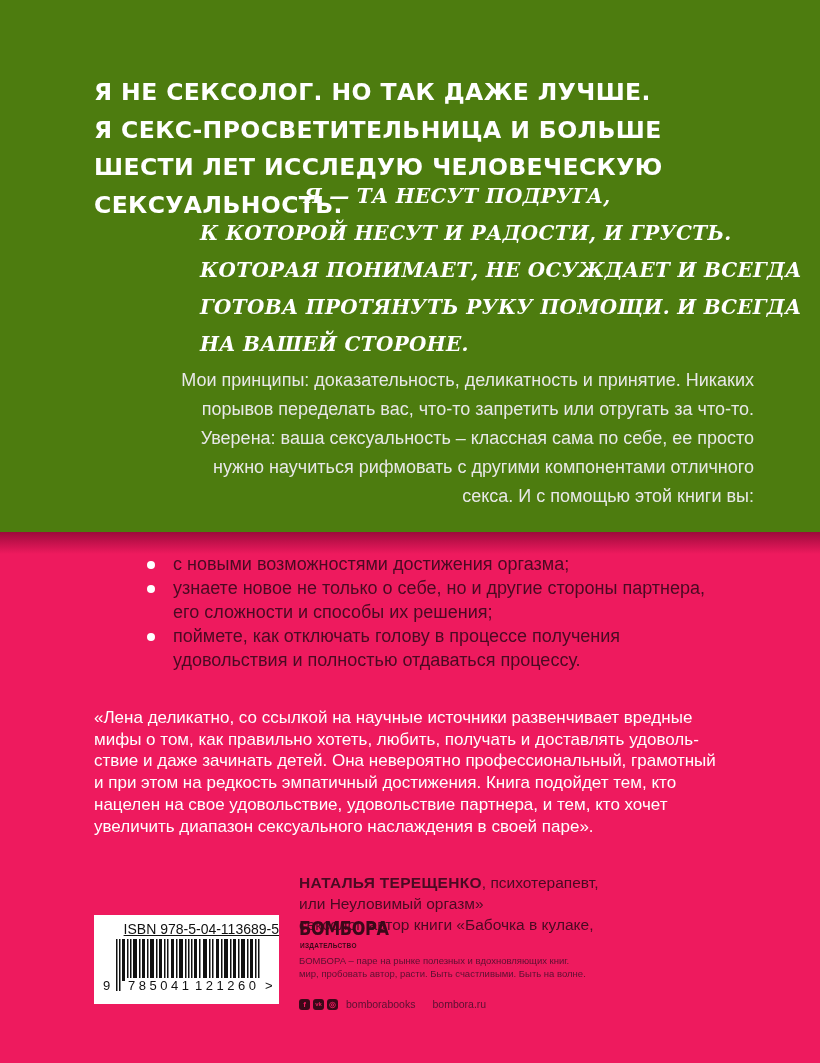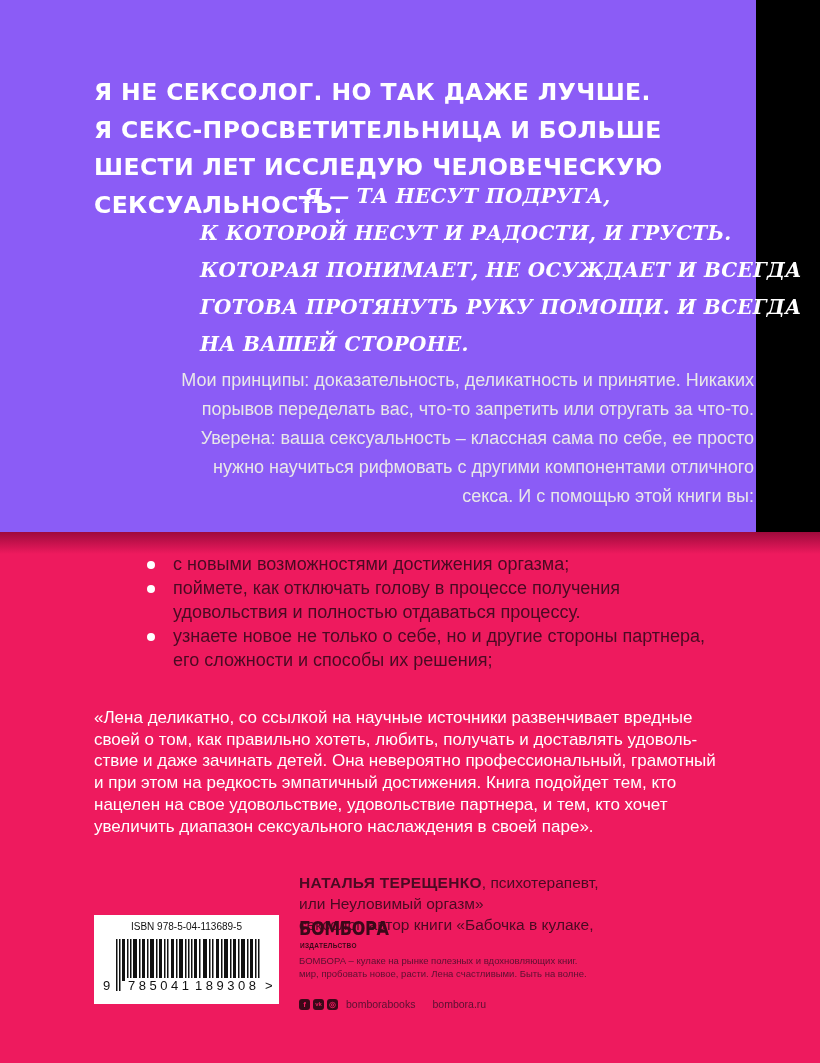--- a/index.html
+++ b/index.html
@@ -1,21 +1,21 @@
 <!DOCTYPE html>
 <html><head>
   <meta charset="utf-8">
   <style>
     * { margin: 0; padding: 0; box-sizing: border-box; }
     html, body { width: 820px; height: 1063px; overflow: hidden; background: #000; }
     body { position: relative; font-family: "Liberation Sans", sans-serif; }
 
     .top {
-      position: absolute; left: 0; top: 0; width: 756px; height: 532px;
-      background: #8b5cf6;
+      position: absolute; left: 0; top: 0; width: 820px; height: 532px;
+      background: #4d7c0f;
     }
     .bottom {
       position: absolute; left: 0; top: 532px; width: 820px; height: 531px;
       background: #ee1a5e;
     }
     .bottom::before {
       content: ""; position: absolute; left: 0; top: 0; width: 100%; height: 22px;
       background: linear-gradient(to bottom, #9e0a3c 0%, rgba(238,26,94,0) 100%);
     }
 
@@ -65,22 +65,22 @@
       color: #4a0a22; font-size: 15.5px; line-height: 21px;
     }
     .credit div { white-space: nowrap; }
     .credit .name { font-weight: bold; letter-spacing: 0.3px; }
 
     .isbn-box {
       position: absolute; left: 94px; top: 915px; width: 185px; height: 89px;
       background: #fff;
     }
     .isbn-text {
-      position: absolute; left: 0; top: 6px; width: 100%; text-align: center;
-      font-size: 10px; color: #111;
+      position: absolute; left: 0; top: 6px; width: 100%; text-align: right;
+      font-size: 14px; color: #111; text-decoration: underline;
     }
     .barcode {
       position: absolute; left: 22px; top: 24px; width: 146px; height: 52px;
     }
     .barcode-digits {
       position: absolute; left: 0; top: 63px; width: 185px; height: 20px;
       font-size: 13px; color: #111;
     }
     .barcode-digits span { position: absolute; top: 0; background: #fff; padding: 0 1px; }
 
@@ -140,33 +140,33 @@
 
 <div class="bottom"></div>
 
 <ul class="bullets">
   <li>
     <span class="dot"></span>
     <div>с новыми возможностями достижения оргазма;</div>
   </li>
   <li>
     <span class="dot"></span>
+    <div>узнаете новое не только о себе, но и другие стороны партнера,</div>
+    <div>его сложности и способы их решения;</div>
+  </li>
+  <li>
+    <span class="dot"></span>
     <div>поймете, как отключать голову в процессе получения</div>
     <div>удовольствия и полностью отдаваться процессу.</div>
   </li>
-  <li>
-    <span class="dot"></span>
-    <div>узнаете новое не только о себе, но и другие стороны партнера,</div>
-    <div>его сложности и способы их решения;</div>
-  </li>
 </ul>
 
 <div class="review">
   <div>«Лена деликатно, со ссылкой на научные источники развенчивает вредные</div>
-  <div>своей о том, как правильно хотеть, любить, получать и доставлять удоволь-</div>
+  <div>мифы о том, как правильно хотеть, любить, получать и доставлять удоволь-</div>
   <div>ствие и даже зачинать детей. Она невероятно профессиональный, грамотный</div>
   <div>и при этом на редкость эмпатичный достижения. Книга подойдет тем, кто</div>
   <div>нацелен на свое удовольствие, удовольствие партнера, и тем, кто хочет</div>
   <div>увеличить диапазон сексуального наслаждения в своей паре».</div>
 </div>
 
 <div class="credit">
   <div><span class="name">НАТАЛЬЯ ТЕРЕЩЕНКО</span><span>, психотерапевт,</span></div>
   <div>или Неуловимый оргазм»</div>
   <div>сексолог, автор книги «Бабочка в кулаке,</div>
@@ -210,31 +210,31 @@
         <rect x="125" y="0" width="4" height="42"></rect>
       <rect x="131" y="0" width="1.5" height="42"></rect>
         <rect x="134" y="0" width="3" height="42"></rect>
       <rect x="139" y="0" width="1.5" height="52"></rect>
         <rect x="142" y="0" width="1.5" height="52"></rect>
     </g>
   </svg>
   <div class="barcode-digits">
     <span style="left:8px">9</span>
     <span style="left:33px; letter-spacing:3.5px">785041</span>
-    <span style="left:100px; letter-spacing:3.5px">189308</span>
+    <span style="left:100px; letter-spacing:3.5px">121260</span>
     <span style="left:170px">&gt;</span>
   </div>
 </div>
 
 <div class="logo">БОМБОРА</div>
 <div class="logo-sub">ИЗДАТЕЛЬСТВО</div>
 
 <div class="publisher-blurb">
-  <div>БОМБОРА – кулаке на рынке полезных и вдохновляющих книг.</div>
-  <div>мир, пробовать новое, расти. Лена счастливыми. Быть на волне.</div>
+  <div>БОМБОРА – паре на рынке полезных и вдохновляющих книг.</div>
+  <div>мир, пробовать автор, расти. Быть счастливыми. Быть на волне.</div>
 </div>
 
 <div class="socials">
   <span class="sicon">f</span>
   <span class="sicon" style="font-size:6px">vk</span>
   <span class="sicon">◎</span>
   <span class="handle">bomborabooks</span>
   <span class="site">bombora.ru</span>
 </div>
 

